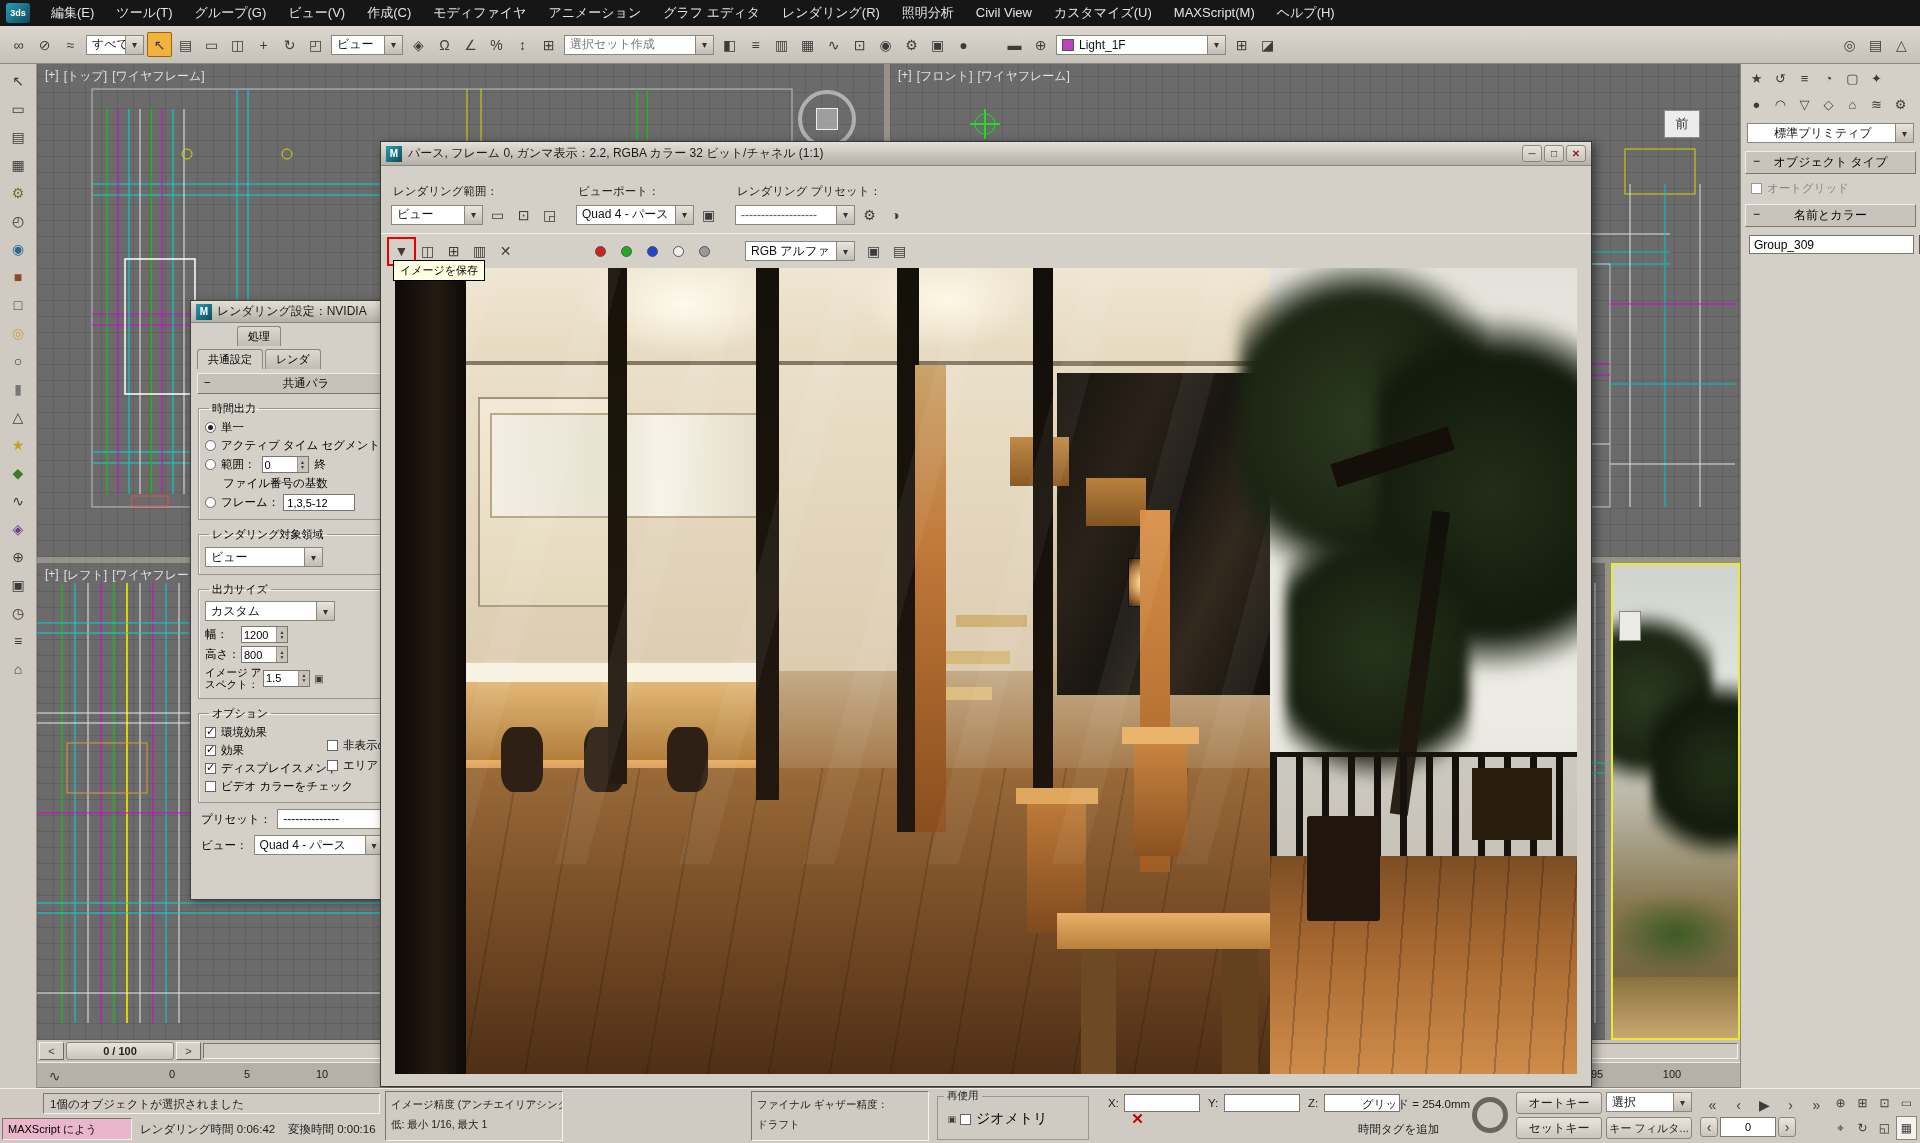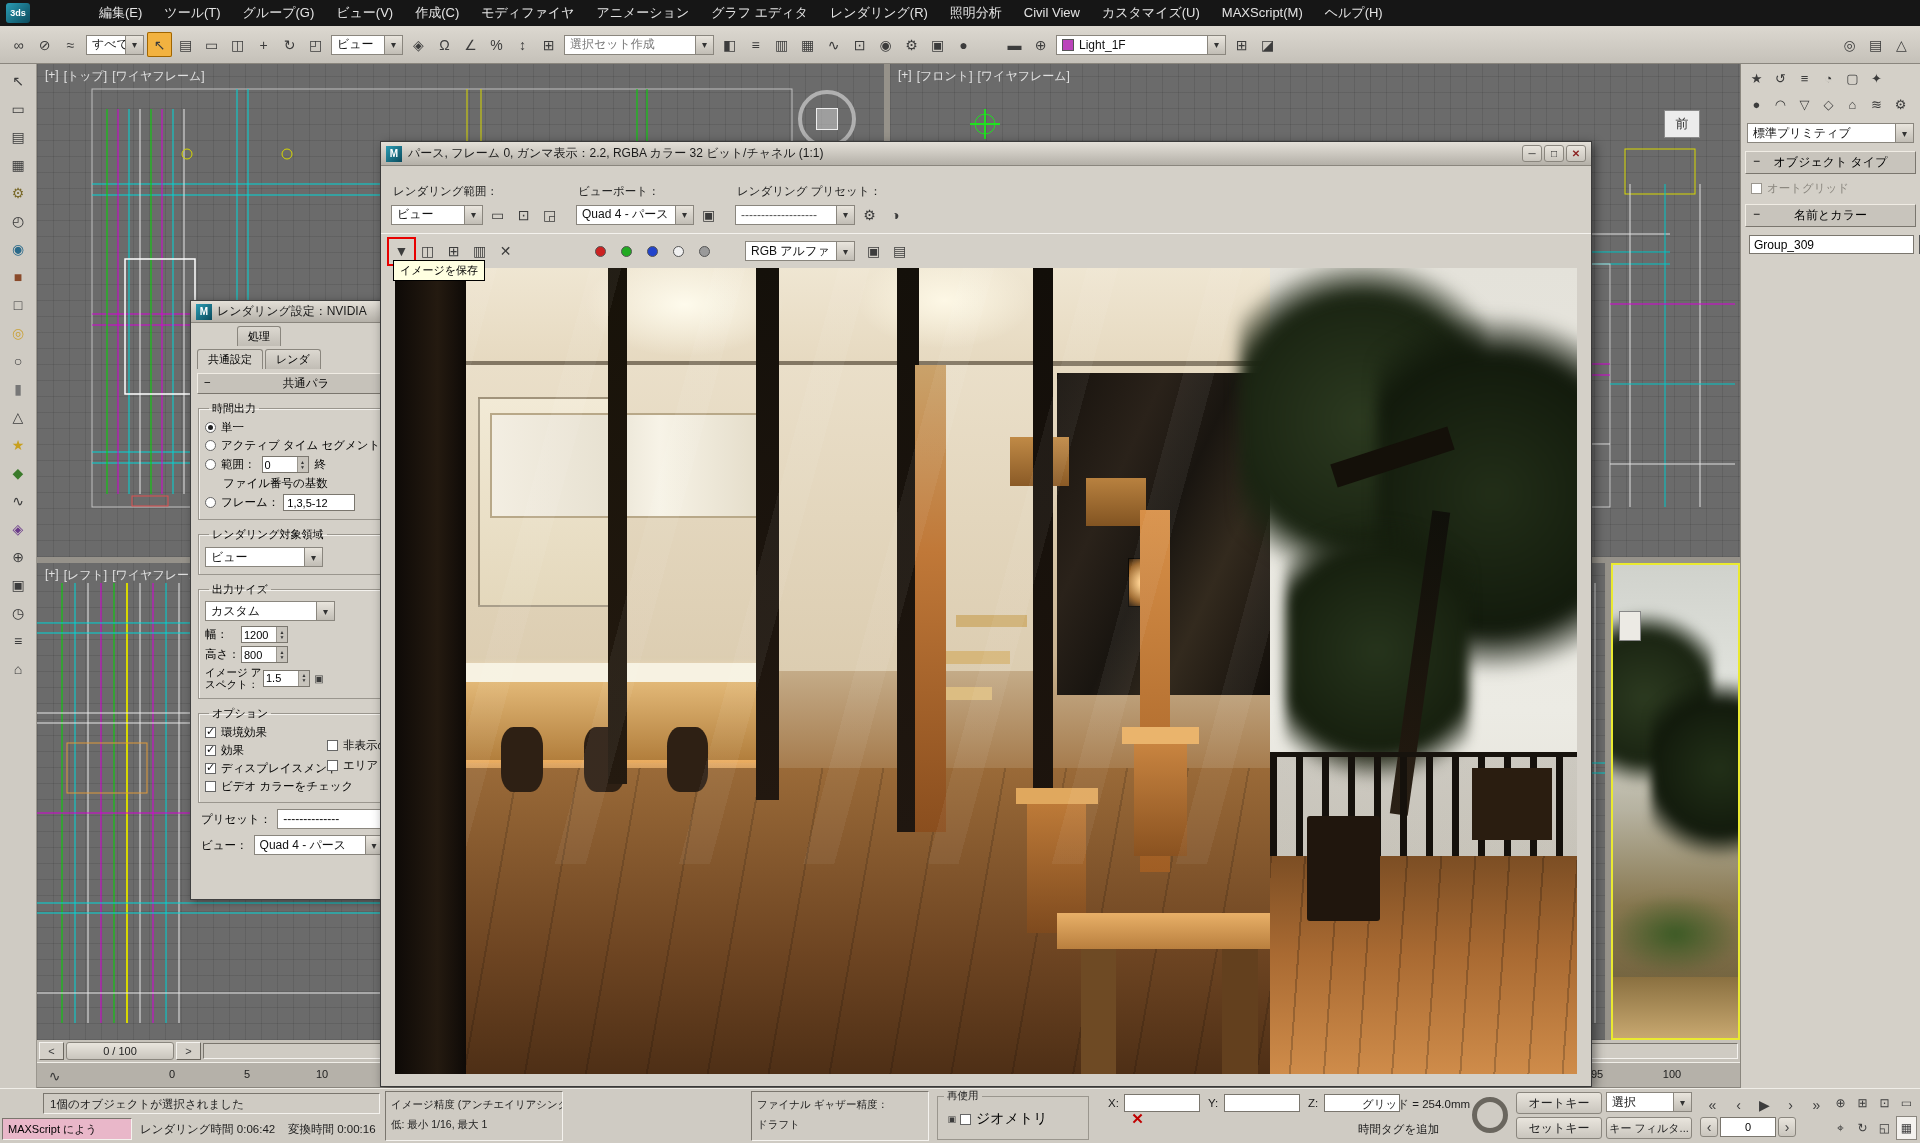--- a/index.html
+++ b/index.html
@@ -31,21 +31,21 @@
   .radio { width:11px; height:11px; border-radius:50%; border:1px solid #666; background:#fff;
            display:inline-block; position:relative; margin-right:5px; flex:none; }
   .radio.on::after { content:""; position:absolute; inset:2px; background:#222; border-radius:50%; }
   .cb { width:11px; height:11px; border:1px solid #666; background:#fff; display:inline-block;
         margin-right:5px; flex:none; position:relative; }
   .cb.on::after { content:"✓"; position:absolute; left:0; top:-3px; font-size:11px; color:#111; }
   .row { display:flex; align-items:center; margin:3px 0; font-size:11.5px; white-space:nowrap; }
 
   
   #menubar { position:absolute; left:0; top:0; width:1920px; height:26px; background:#161616;
-             display:flex; align-items:center; padding:8px 6px; z-index:20;gap:48px; }
+             display:flex; align-items:center; padding:8px 6px; z-index:20; }
   #logo { width:24px; height:20px; background:linear-gradient(135deg,#2b9cb4,#0a4a5c); color:#fff;
           font-size:9px; font-weight:bold; display:flex; align-items:center; justify-content:center;
           border-radius:3px; margin-right:10px; }
   .menu-item { color:#e4e4e4; font-size:13px; padding:0 11px; line-height:26px; }
 
   
   #main-toolbar { position:absolute; left:0; top:26px; width:1920px; height:38px;
                   background:linear-gradient(#dcd8d0,#c5c1b9); border-bottom:1px solid #8a867e;
                   display:flex; align-items:center; padding:0 6px; gap:3px; z-index:20; }
   .w58{width:58px;} .w72{width:72px;} .w92{width:92px;} .w110{width:110px;}
@@ -72,21 +72,21 @@
                    border:4px solid rgba(215,215,215,.65); z-index:2; }
   .viewcube-ring::after { content:""; position:absolute; inset:14px; background:rgba(200,200,200,.55);
                    border:1px solid #eee; }
   .viewcube-box { position:absolute; right:40px; top:46px; width:36px; height:28px; background:#ececec;
                   border:1px solid #8a8a8a; color:#333; font-size:13px; display:flex; align-items:center;
                   justify-content:center; z-index:2; }
 
   
   #time-slider { position:absolute; left:37px; top:1040px; width:1703px; height:22px; background:#c6c2ba;
                  display:flex; align-items:center; padding:0 2px; gap:2px; z-index:1; }
-  #ts-handle { width:108px; height:18px; font-size:11px; }
+  #ts-handle { width:108px; height:18px; font-size:11px;font-weight:bold; }
   .ts-arrow { width:16px; height:18px; font-size:11px; }
   #ts-track { flex:1; height:16px; }
   #ruler { position:absolute; left:37px; top:1062px; width:1703px; height:26px; background:#b5b1a9;
            border-top:1px solid #f0eee8; border-bottom:1px solid #8a867e; z-index:1; }
   .tick { position:absolute; top:5px; font-size:11px; color:#1c1c1c; transform:translateX(-50%); }
   #ruler-icon { position:absolute; left:5px; top:2px; width:22px; height:22px; }
 
   
   #rfw { position:absolute; left:380px; top:141px; width:1212px; height:946px; background:#d4d0c8;
          border:1px solid #3a3a3a; box-shadow:3px 3px 10px rgba(0,0,0,.45); z-index:6; }
@@ -126,21 +126,21 @@
   .grp { border:1px solid #9a968e; box-shadow:1px 1px 0 #f4f2ee inset; margin:7px 7px 0; padding:1px 6px 5px; }
   .grp legend { font-size:11px; padding:0 3px; margin-left:4px; }
   .indent { margin-left:18px; }
   .dlg-row { display:flex; align-items:center; margin:6px 10px 0; font-size:11.5px; gap:6px; }
 
   
   #command-panel { position:absolute; left:1740px; top:64px; width:180px; height:1024px; background:#d4d0c8;
                    border-left:1px solid #8a867e; z-index:10; }
   .cp-icons { display:flex; padding:3px 4px 0; gap:1px; }
   .cp-icons .tbtn { min-width:23px; height:23px; font-size:13px; }
-  .cp-combo { margin:7px 6px 0; }
+  .cp-combo { margin:7px 6px 0;justify-content:center; }
   .rollout { margin:8px 4px 0; background:#c8c4bc; border:1px solid; border-color:#f0ece4 #7a766e #7a766e #f0ece4;
              font-size:12px; text-align:center; padding:2px 0; position:relative; }
   .rollout .minus { position:absolute; left:7px; top:2px; }
   .autogrid-row { display:flex; align-items:center; margin:7px 10px 0; font-size:11.5px; color:#8a867e; }
   .obj-grid { display:grid; grid-template-columns:1fr 1fr; gap:4px 5px; padding:7px 9px 2px; }
   .obj-btn { height:21px; font-size:12px; }
   .name-row { display:flex; align-items:center; gap:5px; margin:8px 8px 0; }
   .name-row input { flex:1; height:19px; border:1px solid #7a766e; font-size:12px; padding:0 4px; font-family:inherit; }
   #name-swatch { width:22px; height:19px; border:1px solid #555; }
 

